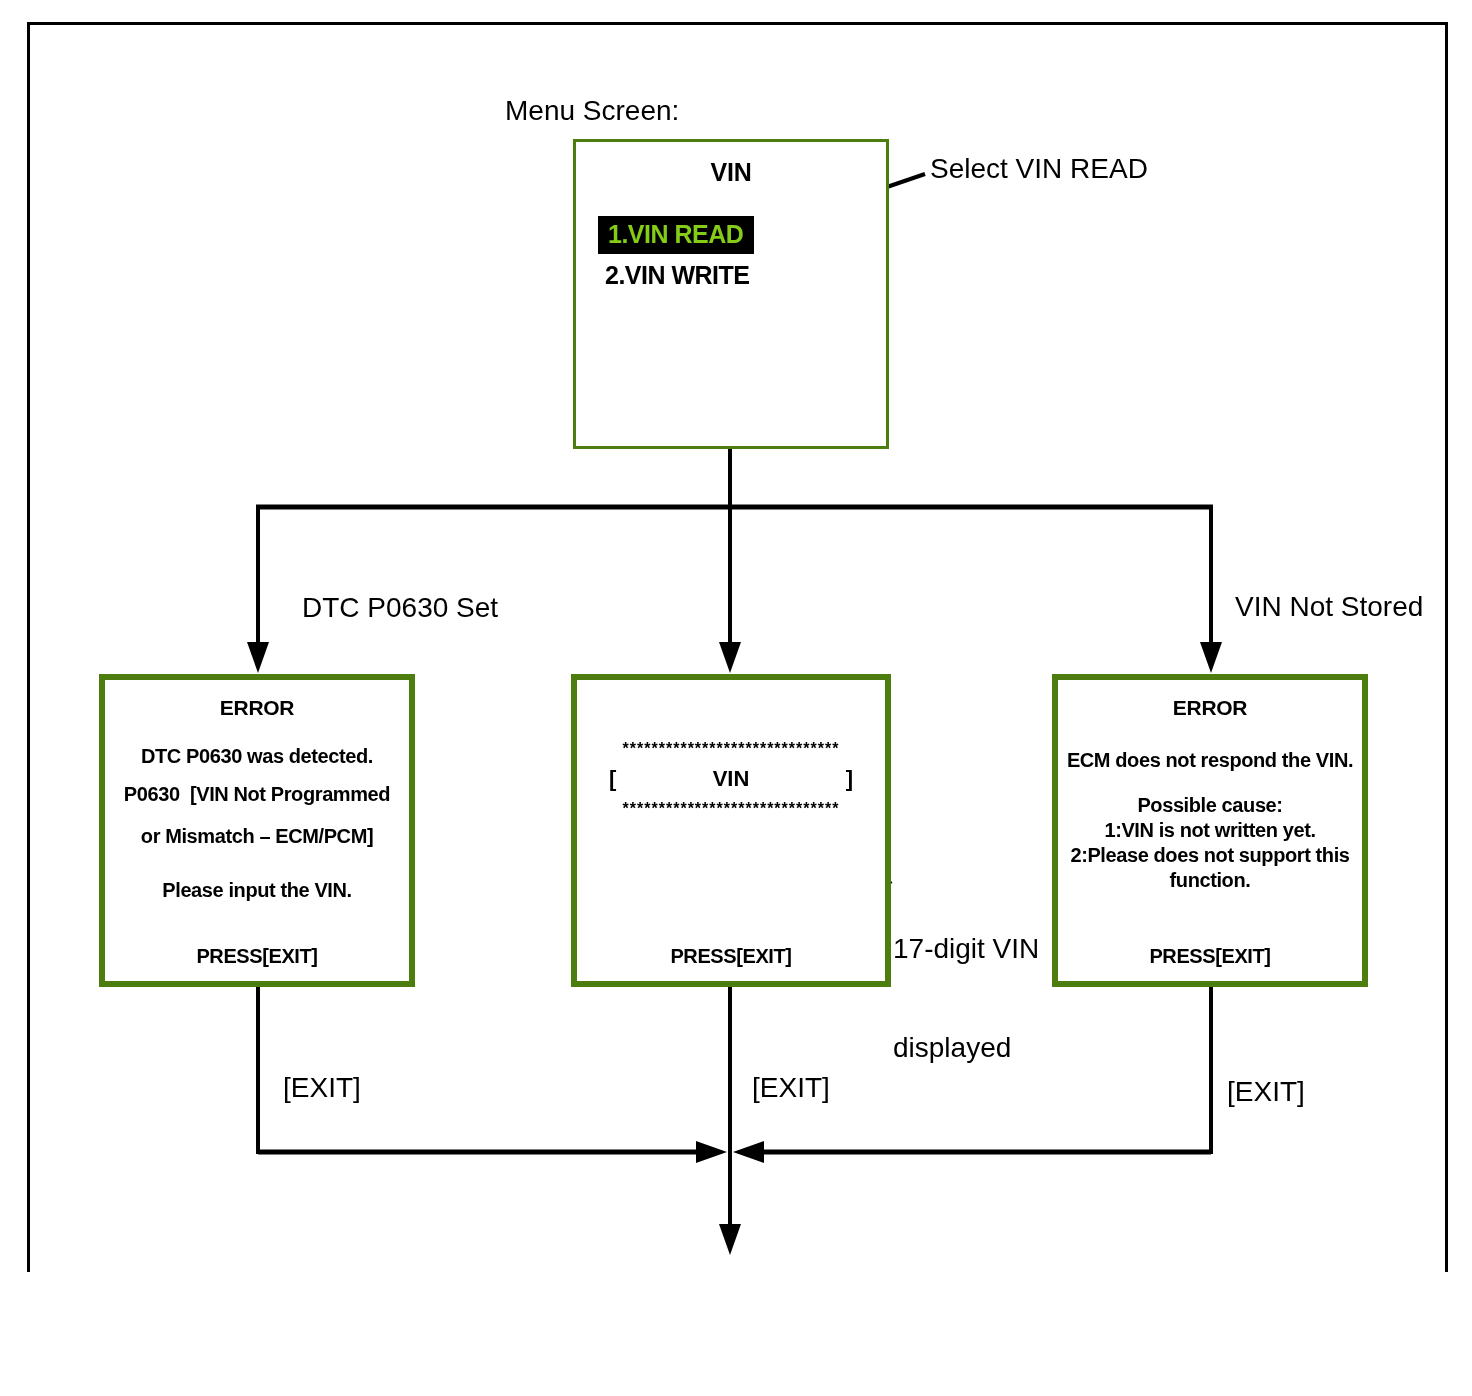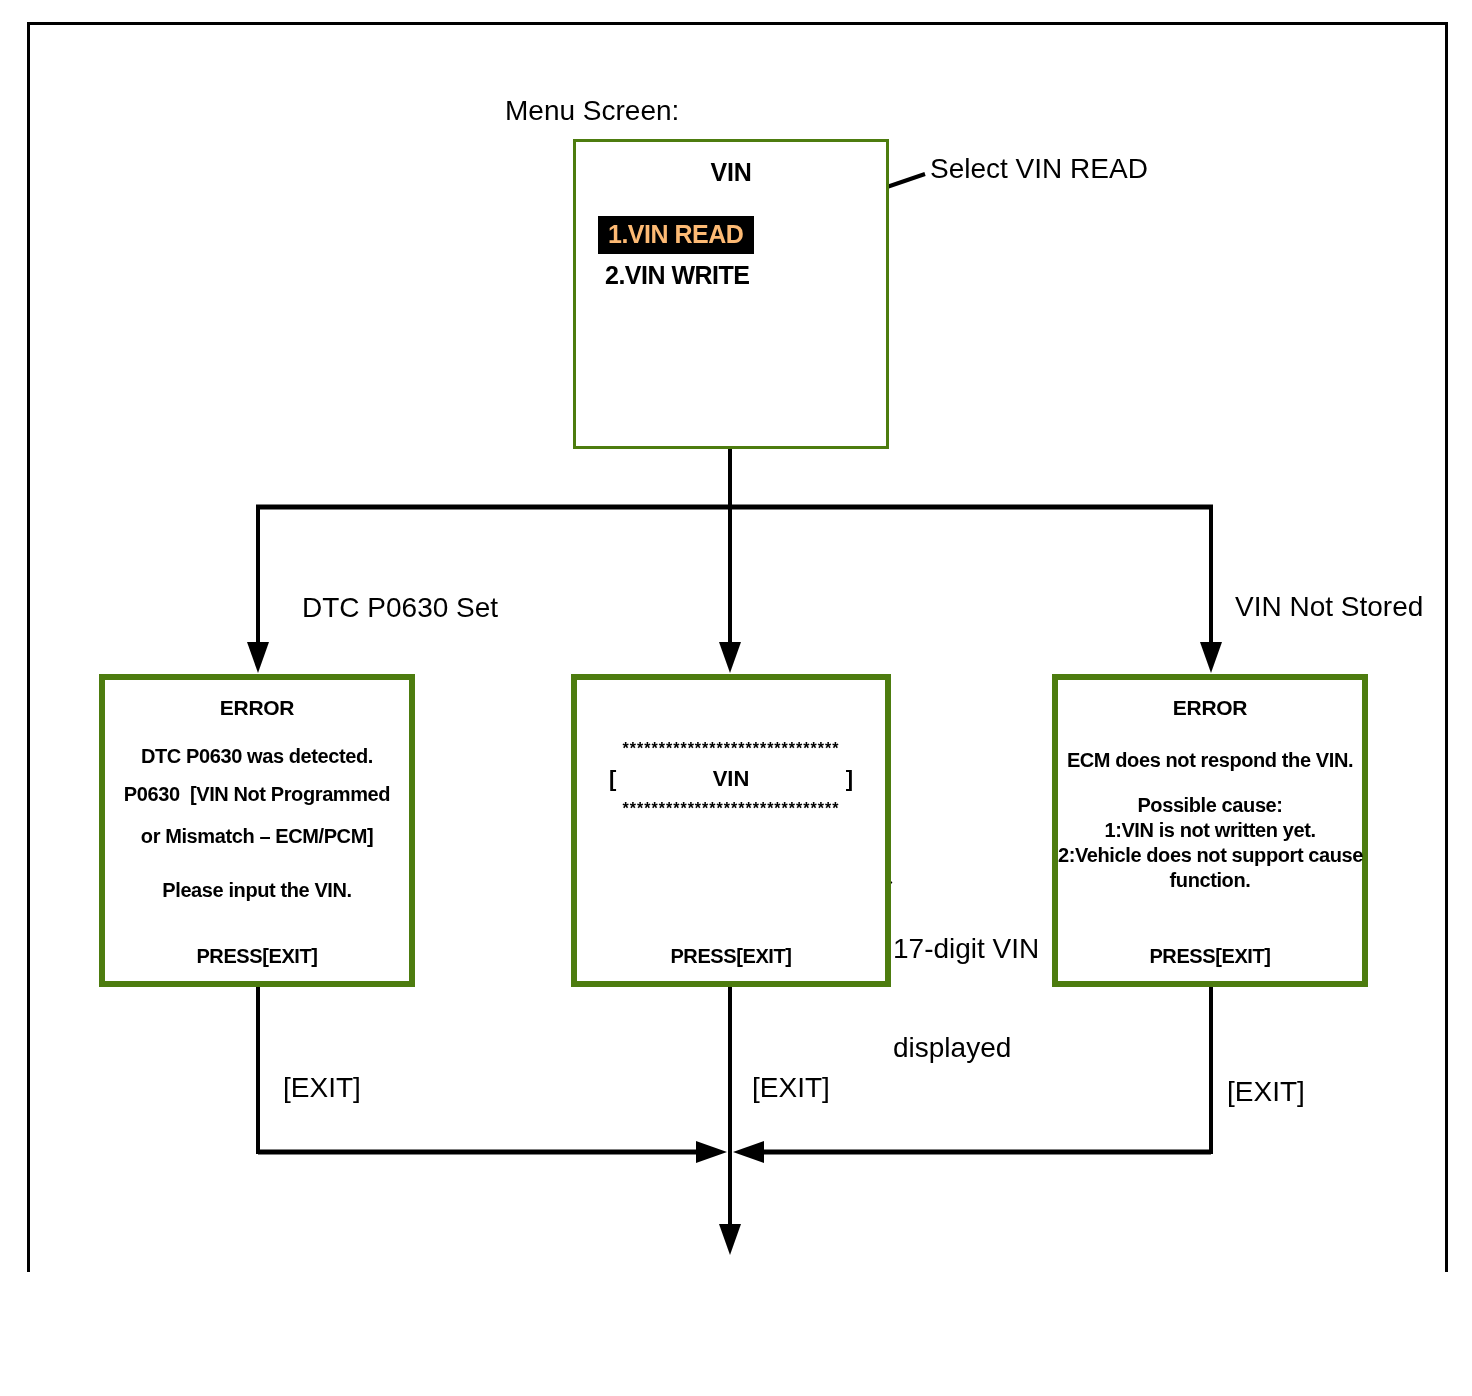--- a/index.html
+++ b/index.html
@@ -13,21 +13,21 @@
     position:absolute;left:27px;top:22px;width:1421px;height:1357px;
     border:3px solid #000;background:transparent;
   }
   .connectors{position:absolute;left:0;top:0;pointer-events:none;}
   .lbl{position:absolute;font-size:28px;line-height:32px;white-space:pre;}
   .screen{position:absolute;border:6px solid #4d7c0f;background:#fff;}
   .menu-box{left:573px;top:139px;width:316px;height:310px;border-width:3px;}
   .screen-title{position:absolute;left:0;top:16px;width:100%;text-align:center;
     font-weight:bold;font-size:25px;letter-spacing:-0.3px;}
   .menu-item{position:absolute;font-weight:bold;font-size:25px;letter-spacing:-0.5px;white-space:pre;}
-  .menu-item.selected{left:22px;top:74px;background:#000;color:#fdba74;padding:4px 11px 5px 10px;}
+  .menu-item.selected{left:22px;top:74px;background:#000;color:#84cc16;padding:4px 11px 5px 10px;}
   .menu-item.plain{left:29px;top:119px;}
   .bline{position:absolute;left:0;width:100%;text-align:center;font-weight:bold;
     font-size:20px;letter-spacing:-0.4px;line-height:24px;white-space:pre;}
   .btitle{position:absolute;left:0;top:16px;width:100%;text-align:center;font-weight:bold;
     font-size:21px;letter-spacing:-0.3px;}
   .stars{position:absolute;left:0;width:100%;text-align:center;font-weight:bold;
     font-size:16px;letter-spacing:1px;line-height:18px;white-space:pre;}
   .vin-row{position:absolute;left:0;top:86px;width:100%;padding:0 32px;
     display:flex;justify-content:space-between;align-items:center;
     font-weight:bold;font-size:22px;}
@@ -105,21 +105,21 @@
   <div class="annot-2line">
     <div>17-digit VIN</div>
     <div>displayed</div>
   </div>
 
   <div class="screen" style="left:1052px;top:674px;width:316px;height:313px;">
     <div class="btitle">ERROR</div>
     <div class="bline" style="top:68px;">ECM does not respond the VIN.</div>
     <div class="bline" style="top:113px;">Possible cause:</div>
     <div class="bline" style="top:138px;">1:VIN is not written yet.</div>
-    <div class="bline" style="top:163px;">2:Vehicle does not support cause</div>
+    <div class="bline" style="top:163px;">2:Please does not support this</div>
     <div class="bline" style="top:188px;">function.</div>
     <div class="bline" style="top:264px;">PRESS[EXIT]</div>
   </div>
 
   <div class="exit-lbl" style="left:283px;top:1072px;">[EXIT]</div>
   <div class="exit-lbl" style="left:752px;top:1072px;">[EXIT]</div>
   <div class="exit-lbl" style="left:1227px;top:1076px;">[EXIT]</div>
 
   <div class="corner-mark">T</div>
   <div class="fig-code">A103812E03</div>

